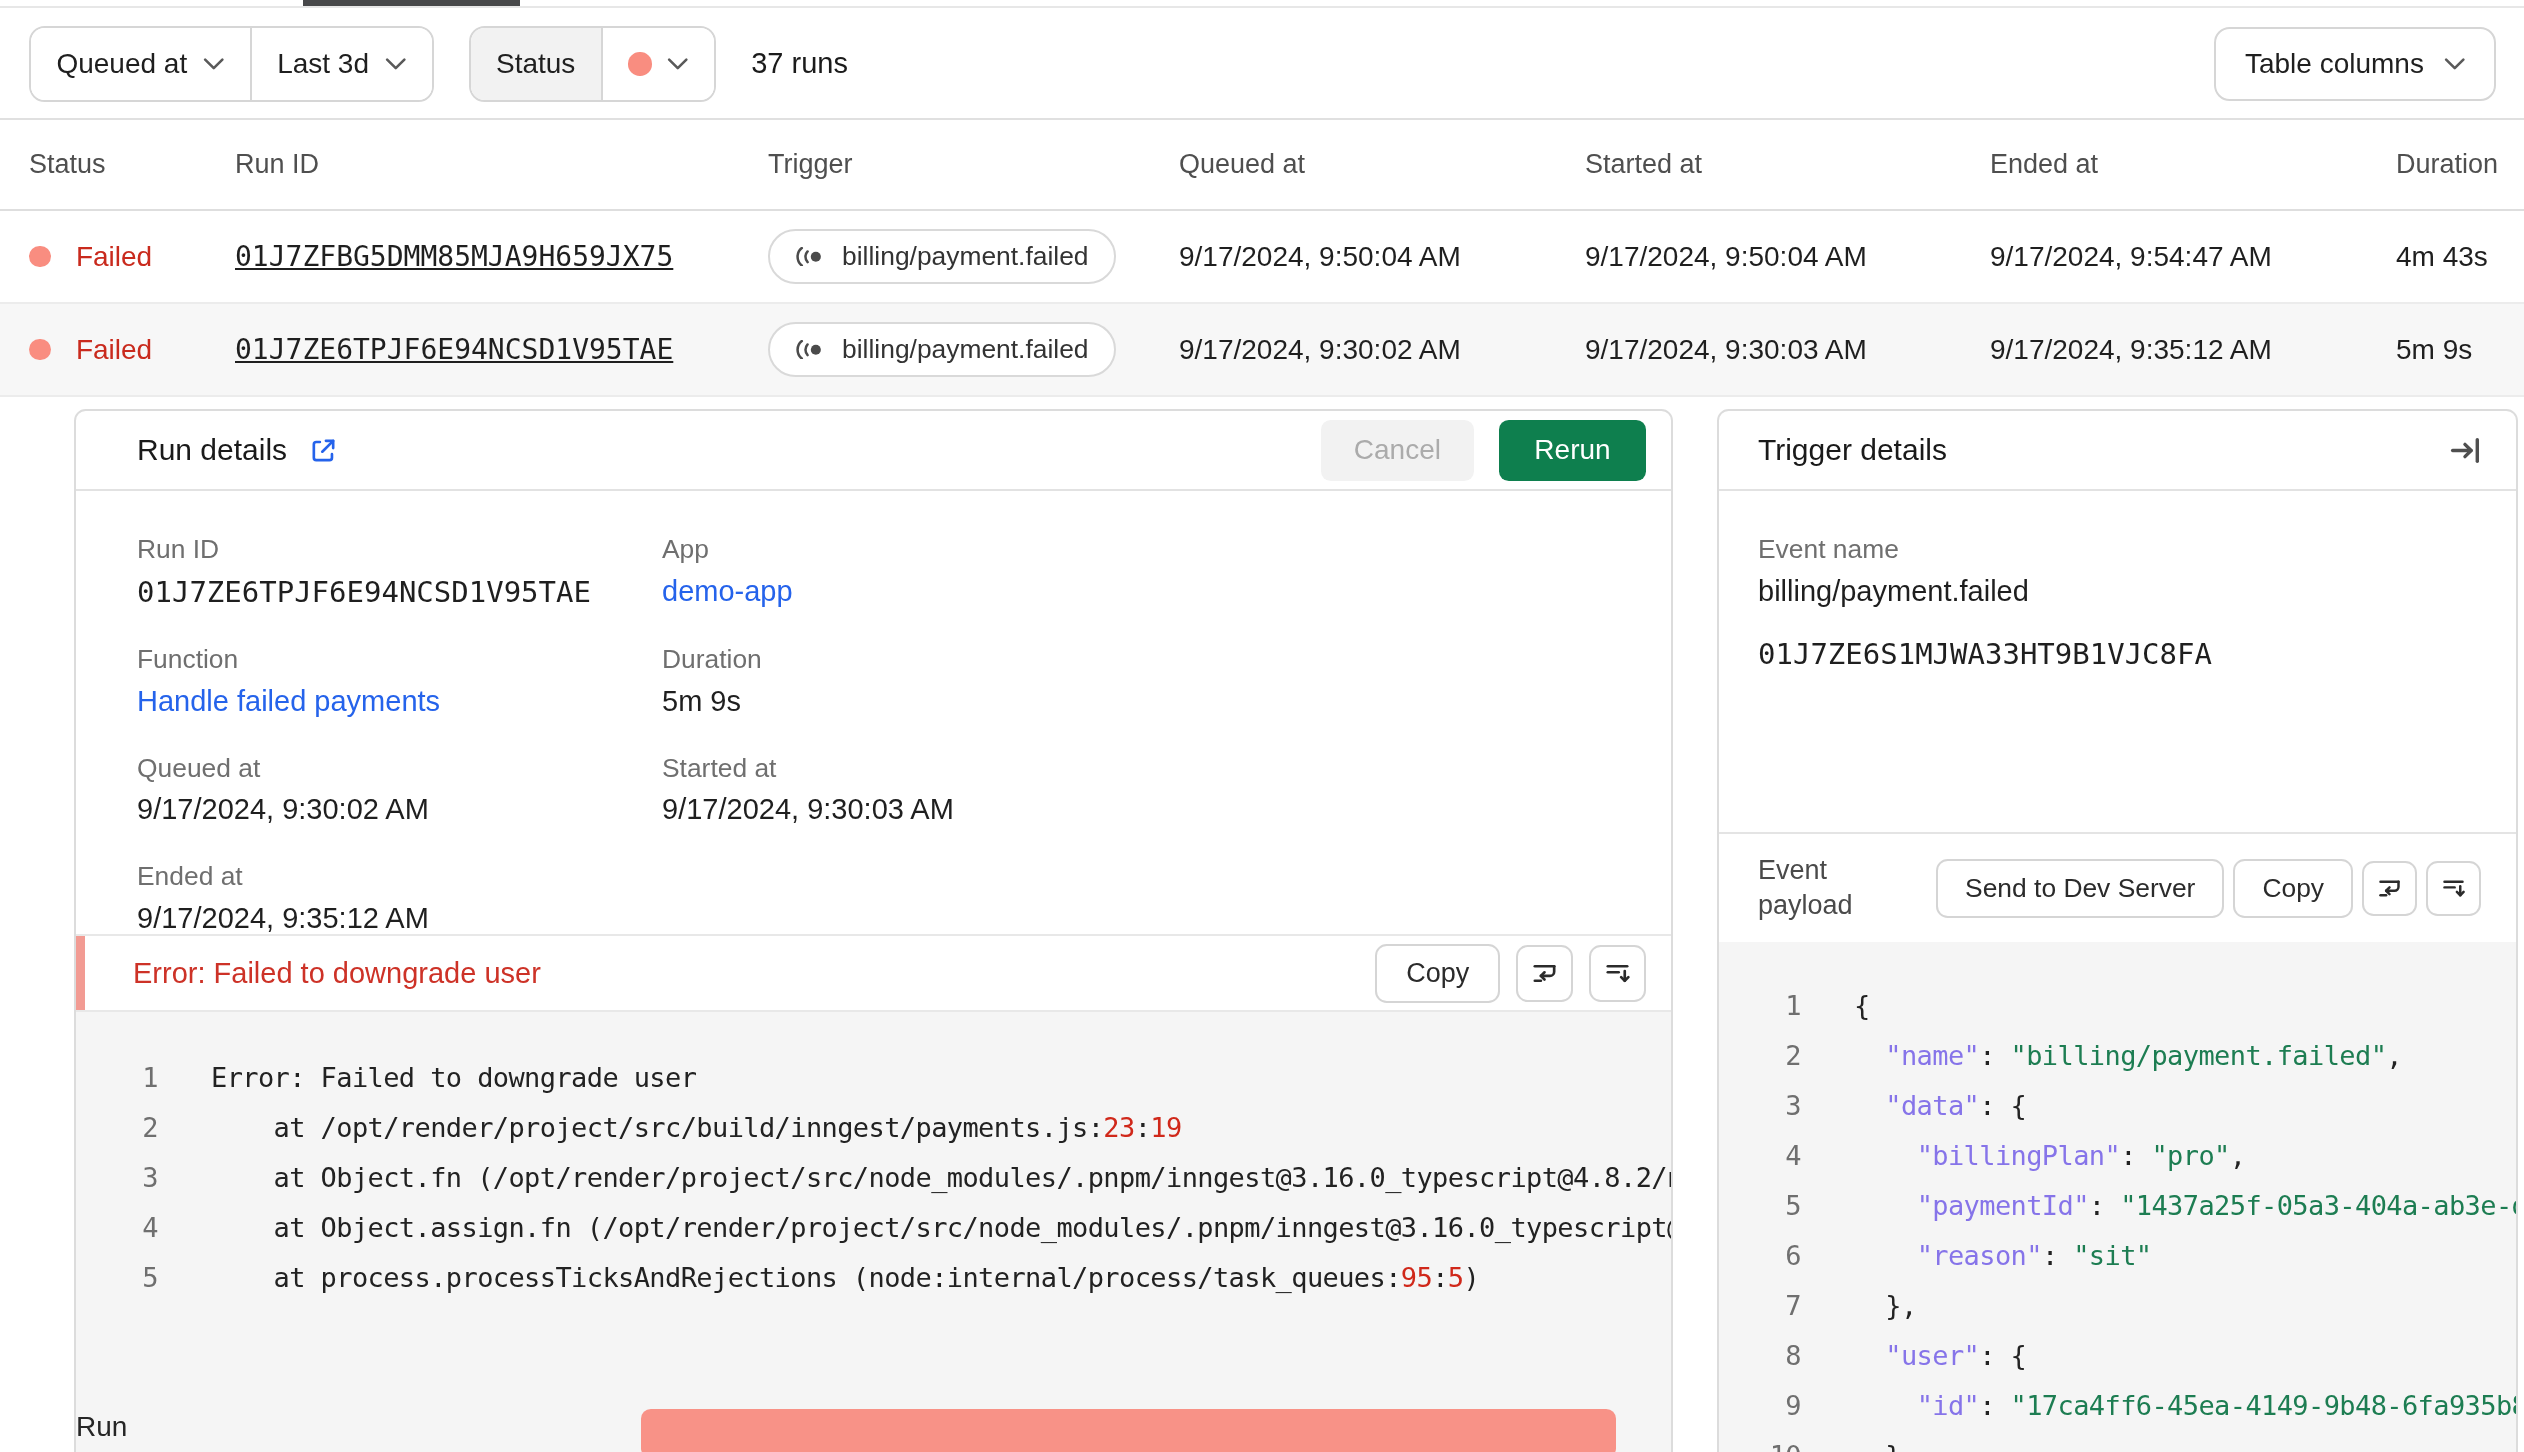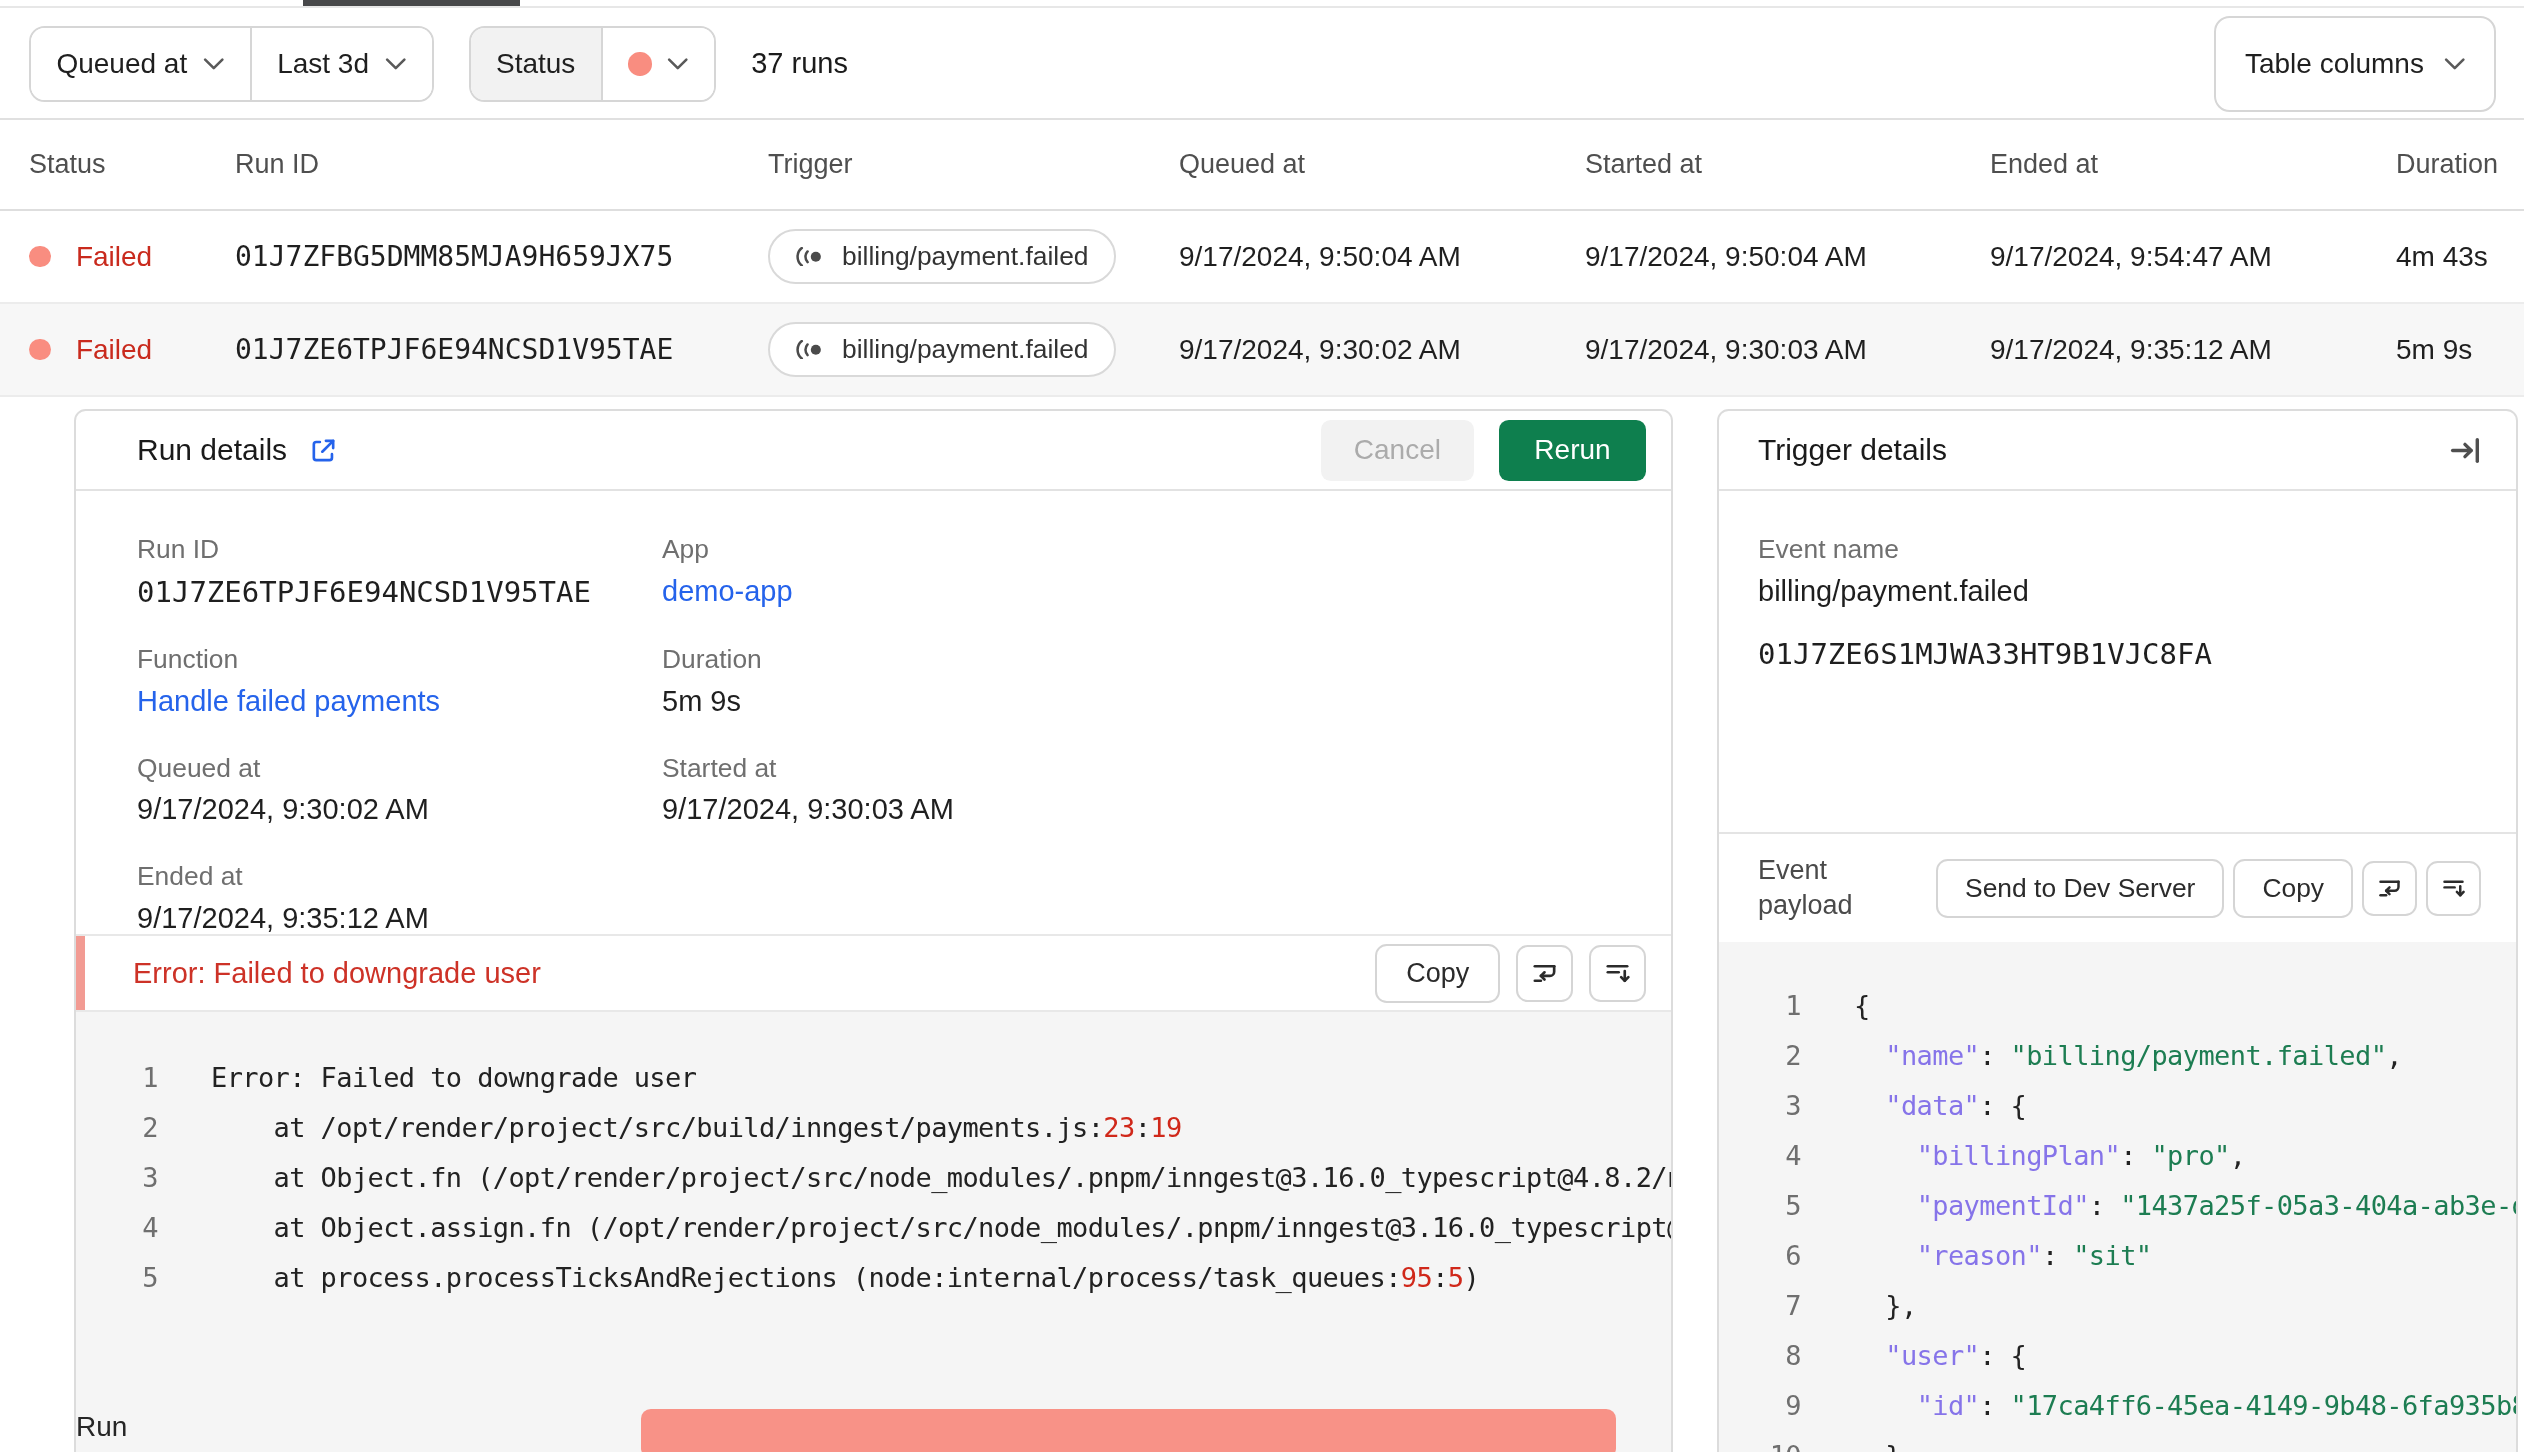--- a/index.html
+++ b/index.html
@@ -18,36 +18,36 @@
              border-bottom:2px solid #e0e0e0; display:flex; align-items:center; padding:0 29px; }
   .seg-group { display:inline-flex; align-items:stretch; height:76px; border:2px solid #d6d6d6;
                border-radius:15.7px; overflow:hidden; background:#fff; }
   .seg { display:flex; align-items:center; gap:15.7px; padding:0 25.4px; font-size:28px; color:#1f1f1f;
          background:#fff; cursor:pointer; }
   .seg + .seg { border-left:2px solid #d6d6d6; }
   .seg.gray { background:#f2f2f2; }
   .chev { flex:none; color:#5a5a5a; }
   .status-dot-lg { width:23.5px; height:23.5px; border-radius:50%; background:#f98d80; display:inline-block; }
   .runs-count { margin-left:35px; font-size:29px; color:#1b1b1b; }
-  .table-columns-btn { margin-left:auto; display:inline-flex; align-items:center; gap:19.6px; height:96px;
+  .table-columns-btn { margin-left:auto; display:inline-flex; align-items:center; gap:19.6px; height:74px;
                        padding:0 29px; border:2px solid #d6d6d6; border-radius:15.7px; background:#fff;
                        font-size:28px; color:#1f1f1f; cursor:pointer; }
   .grp2 { margin-left:35px; }
 
   
   .runs-table { position:absolute; top:119px; left:0; right:0; }
   .tgrid { display:grid; grid-template-columns:206px 533px 411px 406px 405px 406px 1fr;
            align-items:center; padding-left:29px; }
   .thead { height:92px; border-bottom:2px solid #dedede; color:#4f4f4f; font-size:27px; }
   .trow { height:93px; border-bottom:2px solid #ececec; font-size:28px; color:#1f1f1f; cursor:pointer; }
   .trow.sel { background:#f7f7f7; }
   .status-cell { display:flex; align-items:center; gap:25.4px; }
   .dot { width:21.5px; height:21.5px; border-radius:50%; background:#f98d80; flex:none; }
   .failed { color:#c92a1d; }
-  .cell.mono { font-size:28px; }
+  .cell.mono { font-size:28px;text-decoration:underline; }
   .pill { display:inline-flex; align-items:center; gap:15.7px; height:55px; padding:0 25.4px;
           border:2px solid #d9d9d9; border-radius:978px; background:#fff; font-size:26.4px; color:#333; }
 
   
   .card { position:absolute; background:#fff; border:2px solid #dcdcdc; border-radius:11.7px; overflow:hidden; }
   .card-left { left:74px; top:409px; width:1599px; height:1075px; display:flex; flex-direction:column; }
   .card-right { left:1717px; top:409px; width:801px; height:1057px; display:flex; flex-direction:column; }
   .card-header { flex:none; height:80px; display:flex; align-items:center;
                  border-bottom:2px solid #e2e2e2; }
   .card-left .card-header { padding:0 25.4px 0 61px; }

